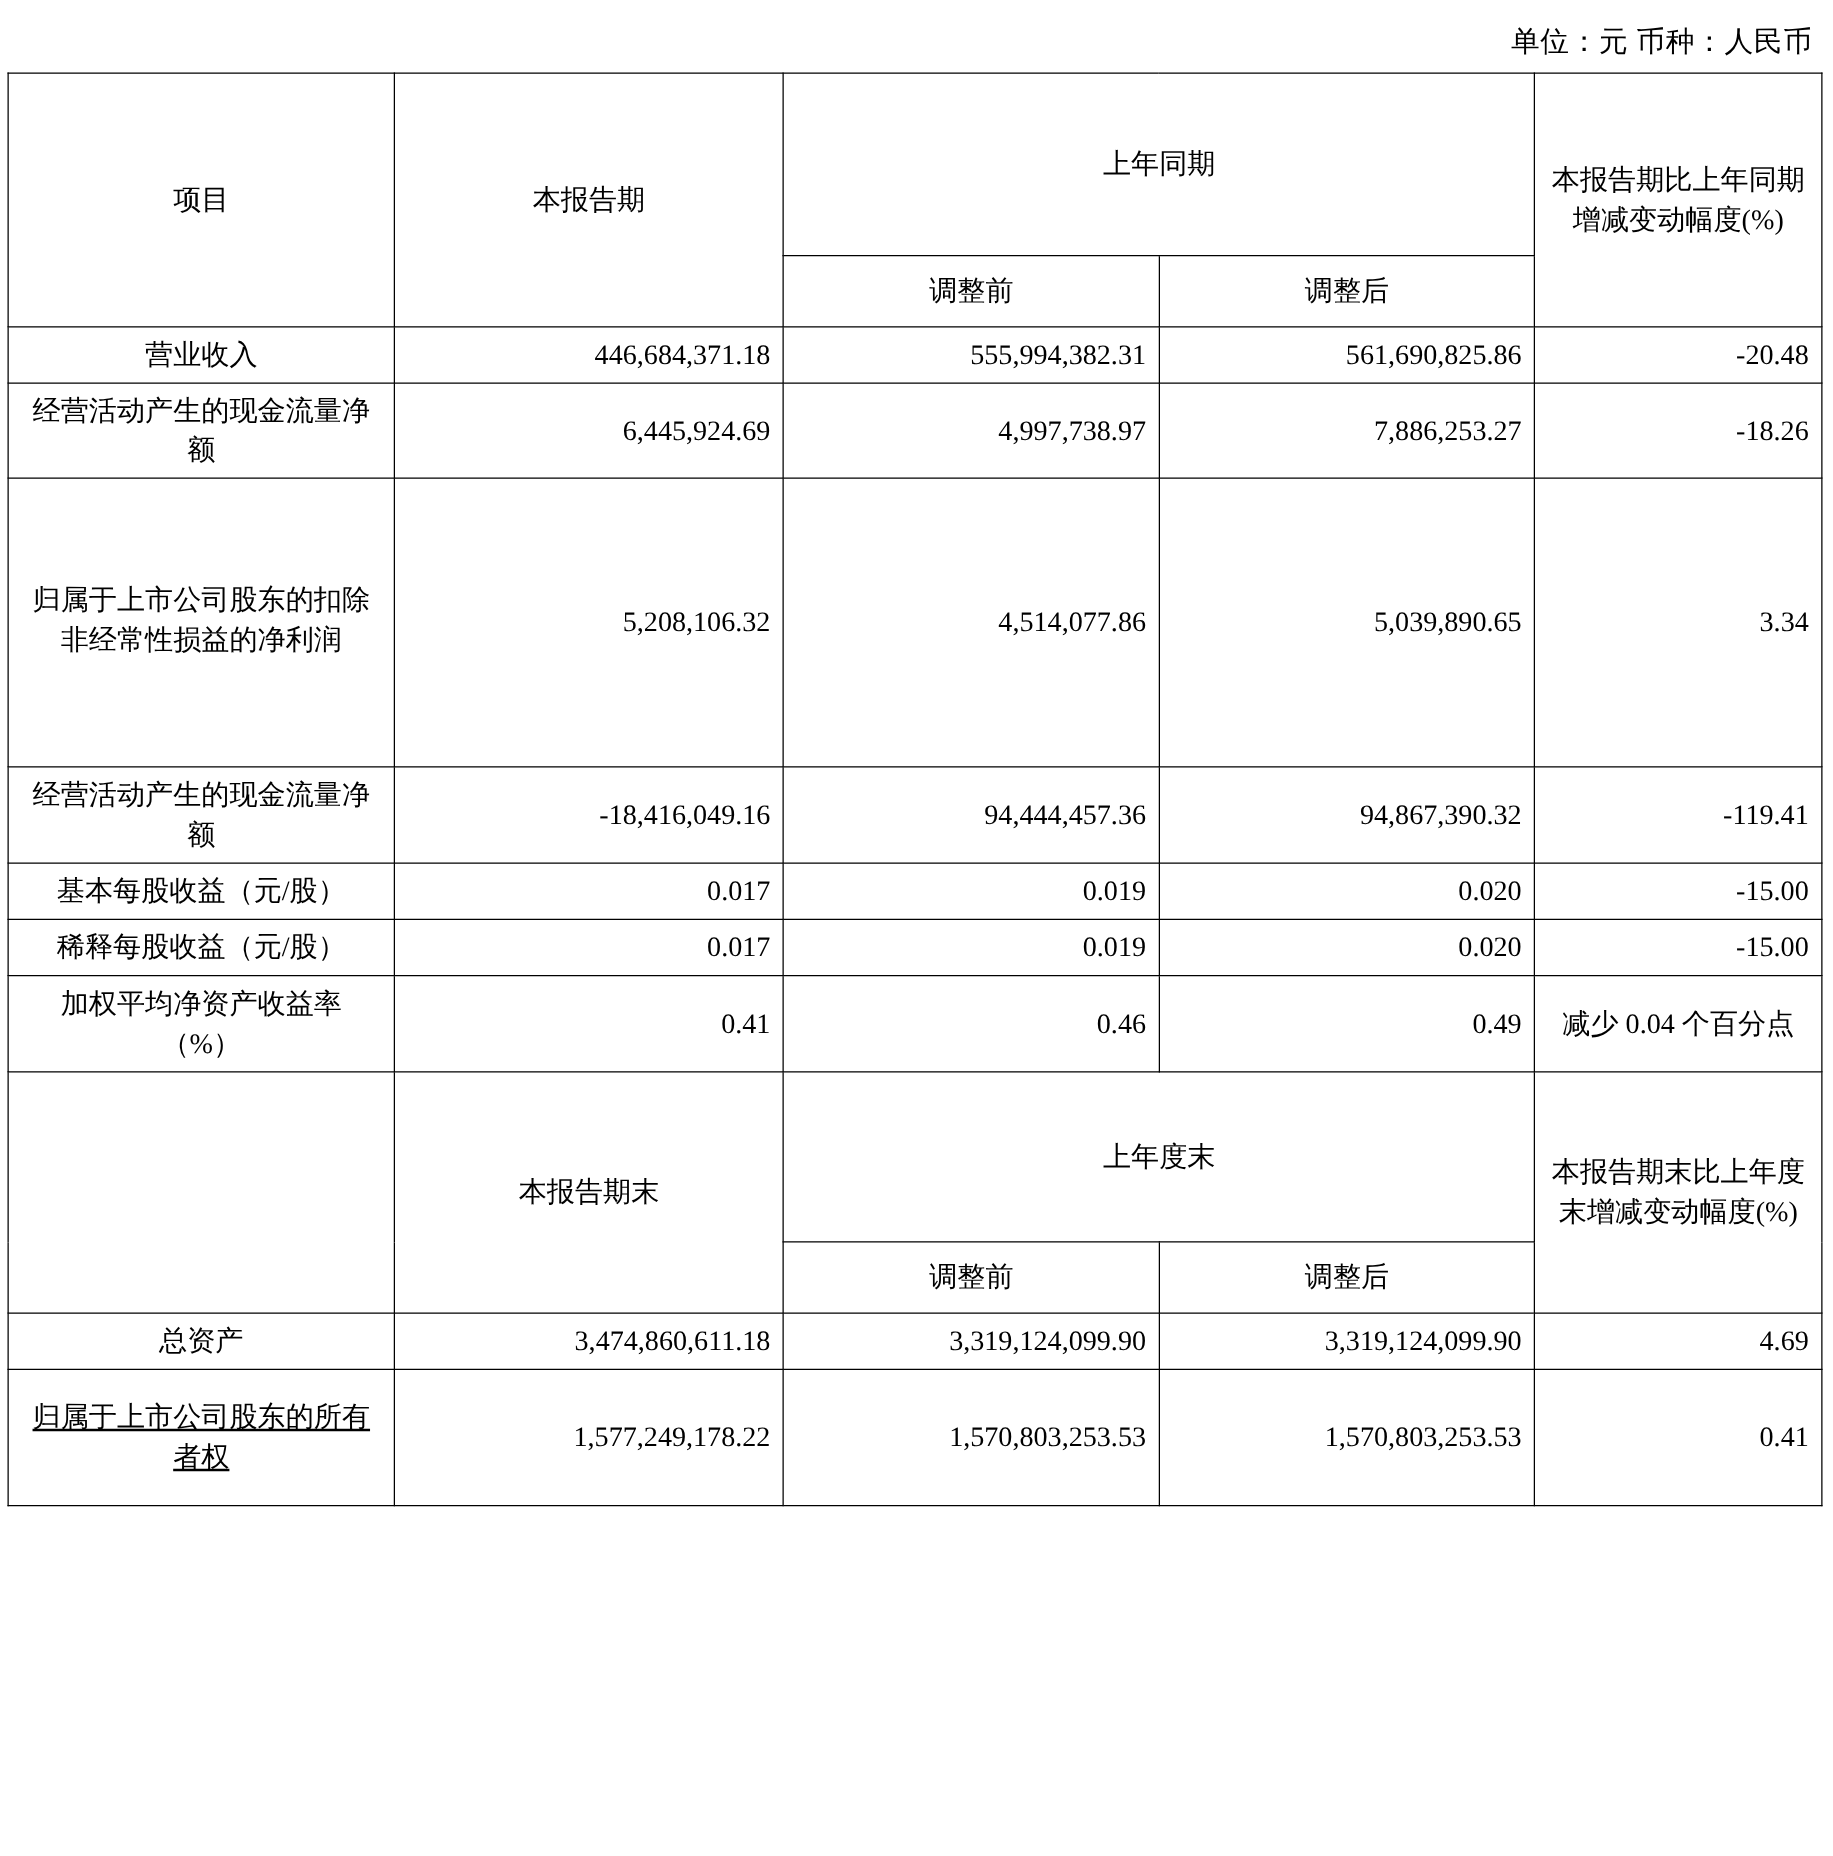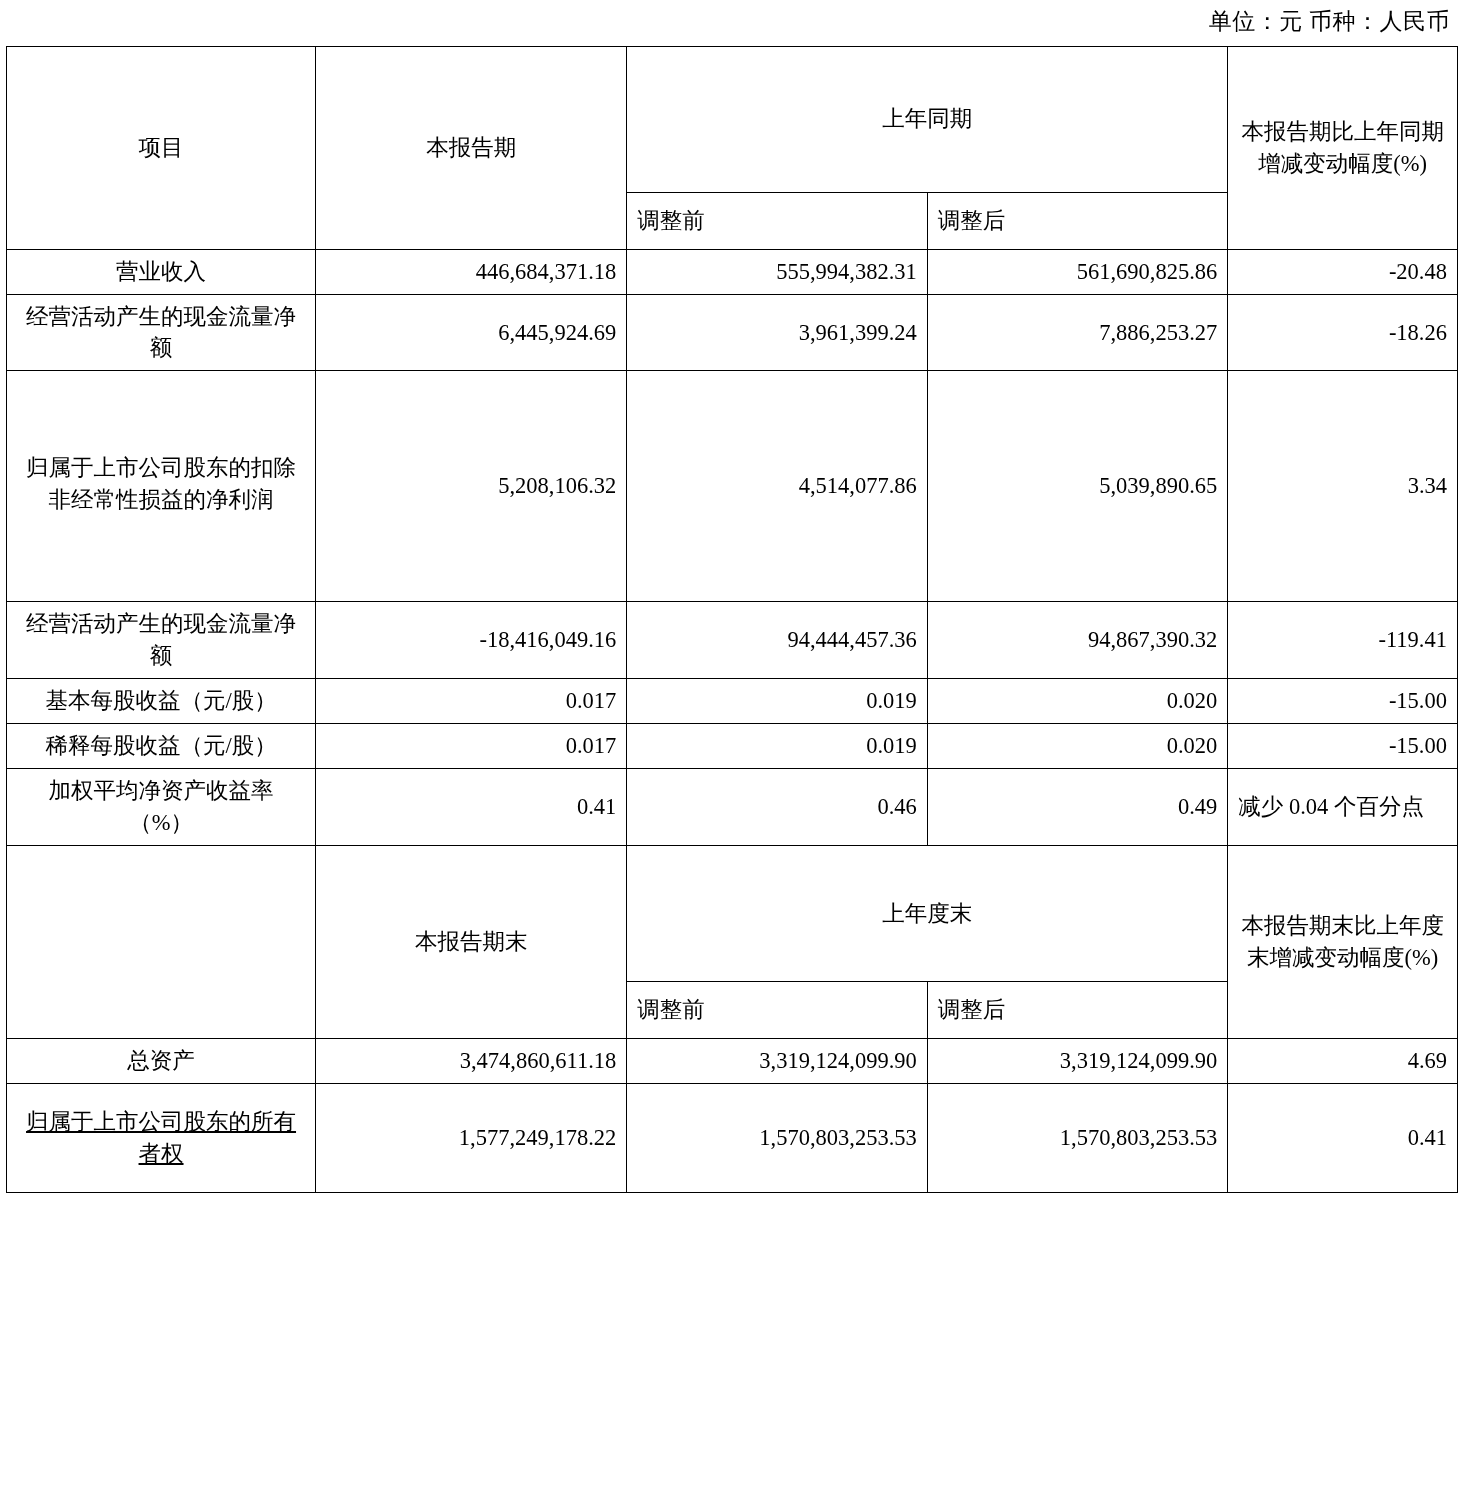--- a/index.html
+++ b/index.html
@@ -12,21 +12,21 @@
     height: 1485px;
     font-family: "Liberation Serif", "DejaVu Serif", serif;
     color: #000000;
     -webkit-font-smoothing: antialiased;
   }
   .page {
     position: relative;
     width: 1466px;
     height: 1485px;
     box-sizing: border-box;
-    padding: 0 6px;
+    padding: 12px 6px;
   }
   .unit-line {
     text-align: right;
     font-size: 23px;
     line-height: 1.2;
     padding: 8px 10px 10px 0;
     letter-spacing: 0.5px;
   }
   table.fin {
     width: 1452px;
@@ -48,21 +48,21 @@
 
   .label-cell {
     text-align: center;
   }
   .num {
     text-align: right;
     white-space: nowrap;
     margin-top: 15px;
   }
   .ctr {
-    text-align: left;
+    text-align: center;
   }
   .hdr-tall {
     text-align: center;
   }
 </style>
 </head>
 <body>
 
 <div class="page">
 
@@ -92,21 +92,21 @@
       <tr>
         <td class="label-cell">营业收入</td>
         <td class="num">446,684,371.18</td>
         <td class="num">555,994,382.31</td>
         <td class="num">561,690,825.86</td>
         <td class="num">-20.48</td>
       </tr>
       <tr>
         <td class="label-cell">经营活动产生的现金流量净额</td>
         <td class="num">6,445,924.69</td>
-        <td class="num">3,961,399.24</td>
+        <td class="num">4,997,738.97</td>
         <td class="num">7,886,253.27</td>
         <td class="num">-18.26</td>
       </tr>
       <tr>
         <td class="label-cell" style="height:218px;font-family:Liberation Mono, monospace;">归属于上市公司股东的扣除非经常性损益的净利润</td>
         <td class="num">5,208,106.32</td>
         <td class="num">4,514,077.86</td>
         <td class="num">5,039,890.65</td>
         <td class="num">3.34</td>
       </tr>

